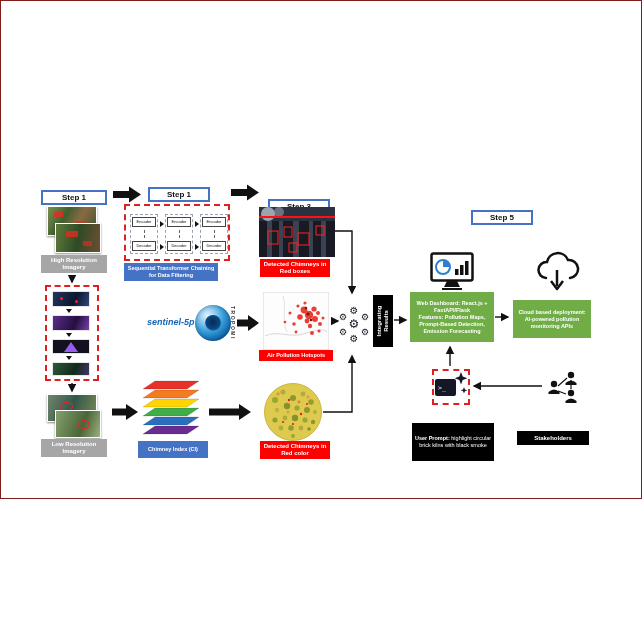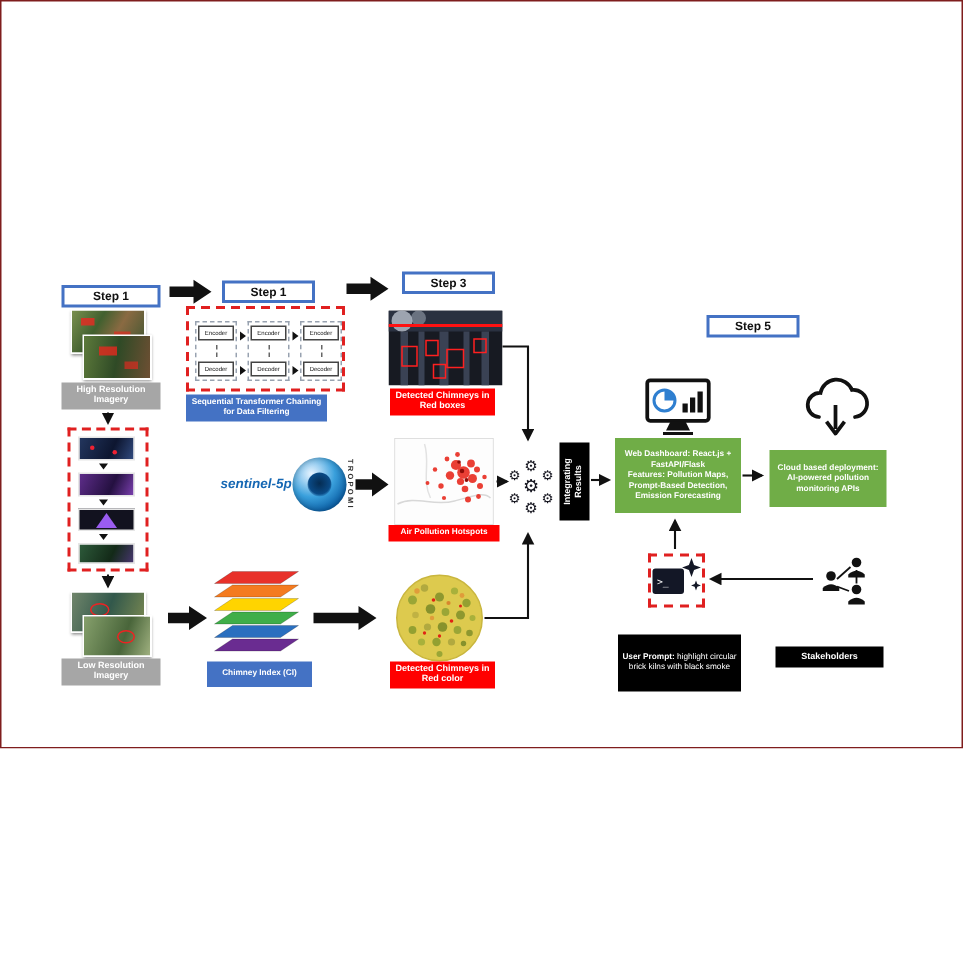--- a/index.html
+++ b/index.html
@@ -28,21 +28,21 @@
   .sphere::after{content:"";position:absolute;left:10px;top:10px;width:16px;height:16px;border-radius:50%;background:radial-gradient(circle at 50% 45%,#052c52 0%,#0a4a86 60%,rgba(10,74,134,0) 78%)}
   .overlay{position:absolute;left:0;top:0;pointer-events:none}
 </style>
 </head>
 <body>
 
 <div class="canvas">
 
   <div class="abs step-label flexc" style="left:40px;top:189px;width:66px">Step 1</div>
   <div class="abs step-label flexc" style="left:147px;top:186px;width:62px">Step 1</div>
-  <div class="abs step-label flexc" style="left:267px;top:180px;width:62px">Step 3</div>
+  <div class="abs step-label flexc" style="left:267px;top:198px;width:62px">Step 3</div>
   <div class="abs step-label flexc" style="left:470px;top:209px;width:62px">Step 5</div>
 
   <div class="abs" style="left:46px;top:205px;width:58px;height:48px">
     <div class="photo" style="left:0;top:0;width:50px;height:30px;background:linear-gradient(120deg,#7a8f4e 0%,#41602f 35%,#8a6a42 60%,#3c5531 100%)">
       <i style="left:6px;top:5px;width:9px;height:5px;background:rgba(225,45,35,.85)"></i>
       <i style="left:28px;top:14px;width:11px;height:6px;background:rgba(225,45,35,.7)"></i>
     </div>
     <div class="photo" style="left:8px;top:17px;width:46px;height:30px;background:linear-gradient(100deg,#5d7a3b 0%,#2f4a26 50%,#6e4f33 100%)">
       <i style="left:10px;top:7px;width:12px;height:6px;background:rgba(230,40,30,.8)"></i>
       <i style="left:27px;top:17px;width:9px;height:5px;background:rgba(230,40,30,.65)"></i>

